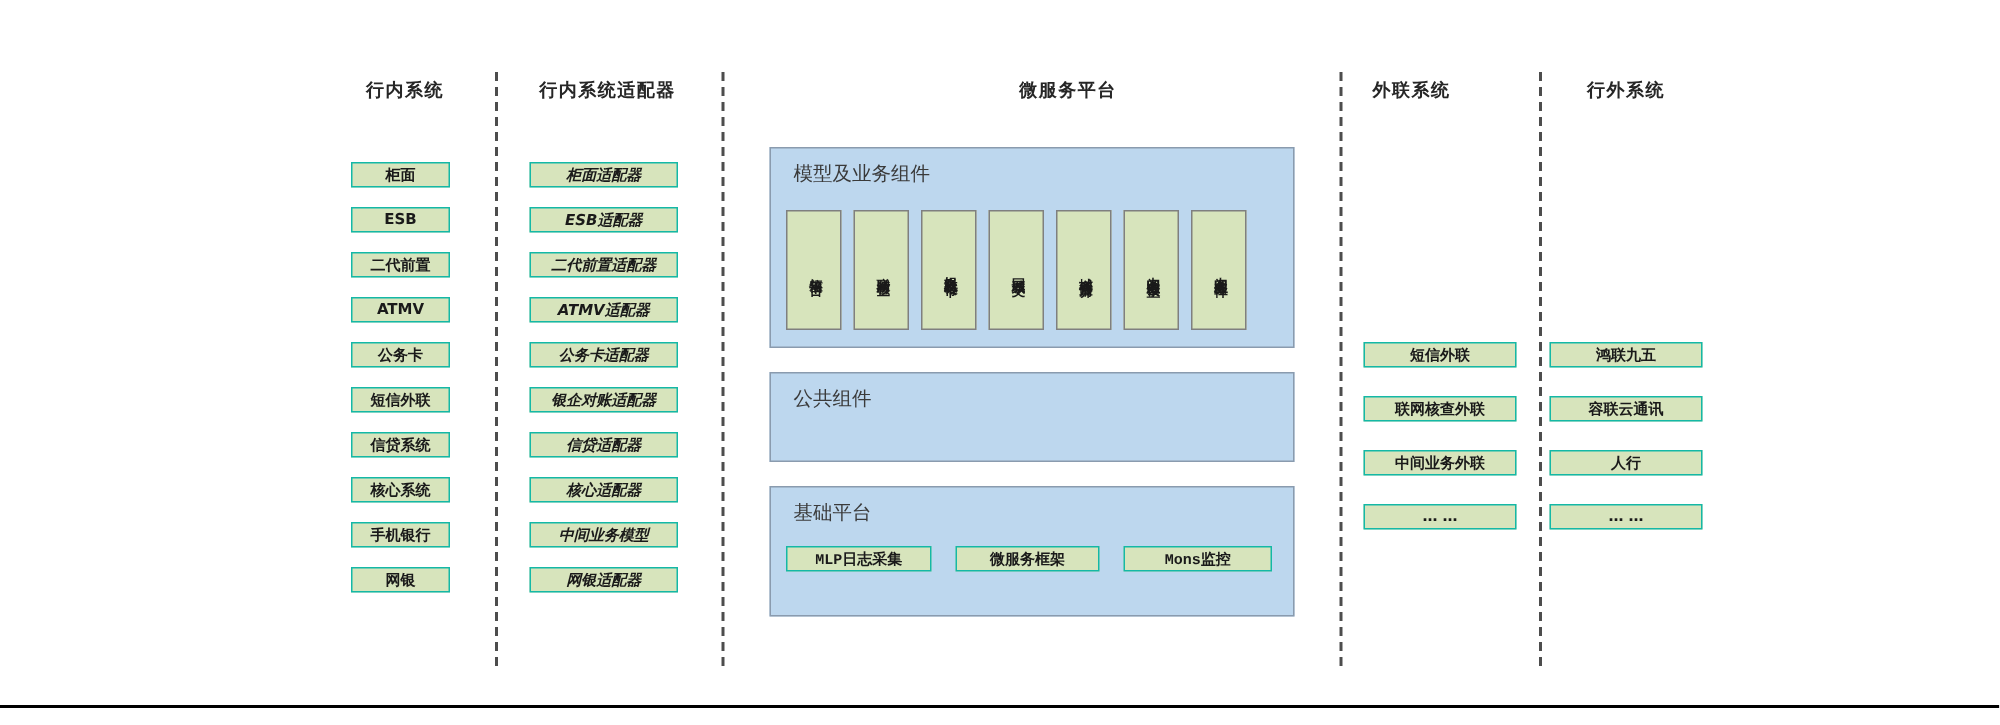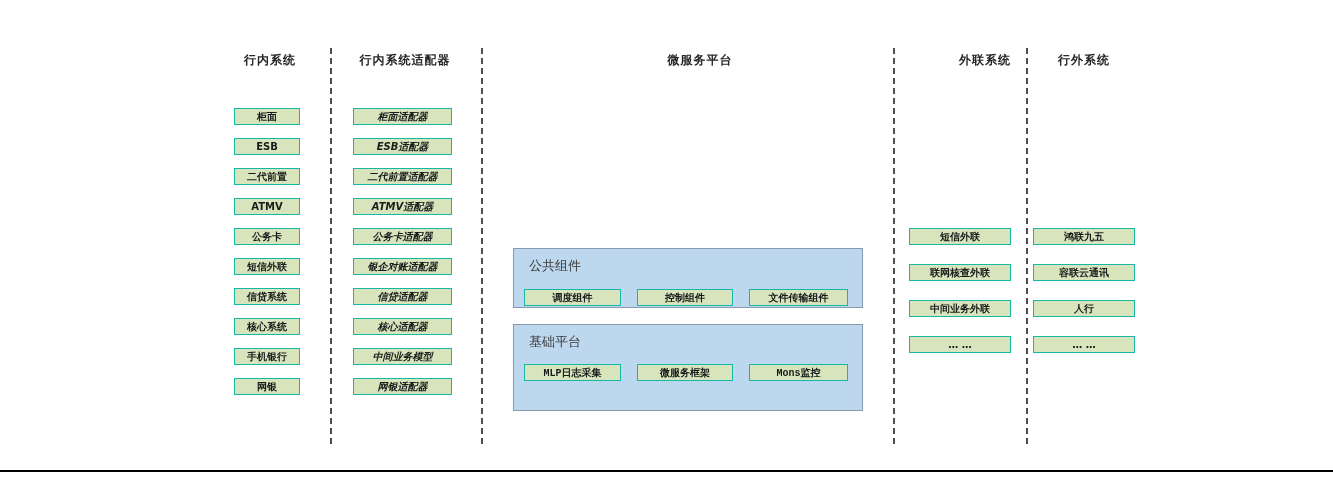--- a/index.html
+++ b/index.html
@@ -46,22 +46,22 @@
   .w99{width:99px;}
   .w102{width:102px;}
 </style>
 </head>
 <body>
 
 <div class="stage">
 
   <div class="col-header" style="left:205px;width:130px;">行内系统</div>
   <div class="col-header" style="left:330px;width:150px;">行内系统适配器</div>
-  <div class="col-header" style="left:525px;width:350px;">微服务平台</div>
-  <div class="col-header" style="left:925px;width:120px;">外联系统</div>
+  <div class="col-header" style="left:537px;width:350px;">微服务平台</div>
+  <div class="col-header" style="left:881px;width:120px;">外联系统</div>
   <div class="col-header" style="left:1024px;width:120px;">行外系统</div>
 
   <div class="dash" style="left:330px;"></div>
   <div class="dash" style="left:481px;"></div>
   <div class="dash" style="left:893px;"></div>
   <div class="dash" style="left:1026px;"></div>
 
   <div class="vlist gap13" style="left:234px;top:108px;">
     <div class="gbox w66">柜面</div>
     <div class="gbox w66">ESB</div>
@@ -81,28 +81,35 @@
     <div class="gbox w99">二代前置适配器</div>
     <div class="gbox w99">ATMV适配器</div>
     <div class="gbox w99">公务卡适配器</div>
     <div class="gbox w99">银企对账适配器</div>
     <div class="gbox w99">信贷适配器</div>
     <div class="gbox w99">核心适配器</div>
     <div class="gbox w99">中间业务模型</div>
     <div class="gbox w99">网银适配器</div>
   </div>
 
+  <div class="panel" style="top:98px;height:134px;">
+    <div class="panel-title">模型及业务组件</div>
+    <div class="vbox-row">
+      <div class="vbox">短信平台</div>
+      <div class="vbox">联网核查</div>
+      <div class="vbox">银联及银行卡</div>
+      <div class="vbox">同城票交</div>
+      <div class="vbox">城商行清算</div>
+      <div class="vbox">中间业务模型</div>
+      <div class="vbox">中间业务组件</div>
+    </div>
+  </div>
 
   <div class="panel" style="top:248px;height:60px;">
     <div class="panel-title">公共组件</div>
-    <div class="hrow" style="top:40px;">
-      <div class="gbox w1">调度组件</div>
-      <div class="gbox w2">控制组件</div>
-      <div class="gbox w3">文件传输组件</div>
-    </div>
   </div>
 
   <div class="panel" style="top:324px;height:87px;font-family:Liberation Mono, monospace;">
     <div class="panel-title">基础平台</div>
     <div class="hrow" style="top:39px;">
       <div class="gbox w1">MLP日志采集</div>
       <div class="gbox w2">微服务框架</div>
       <div class="gbox w3">Mons监控</div>
     </div>
   </div>

